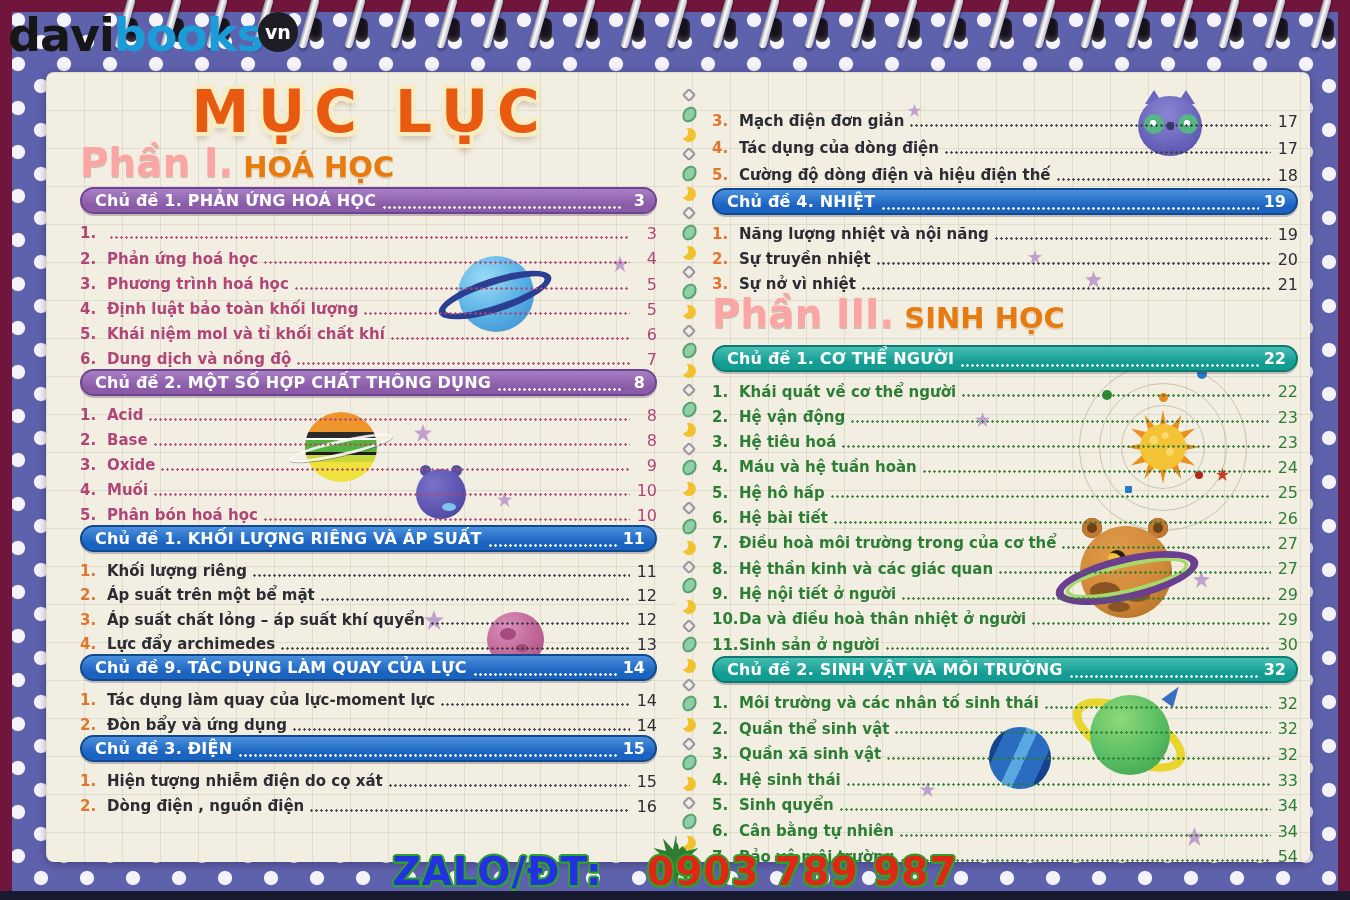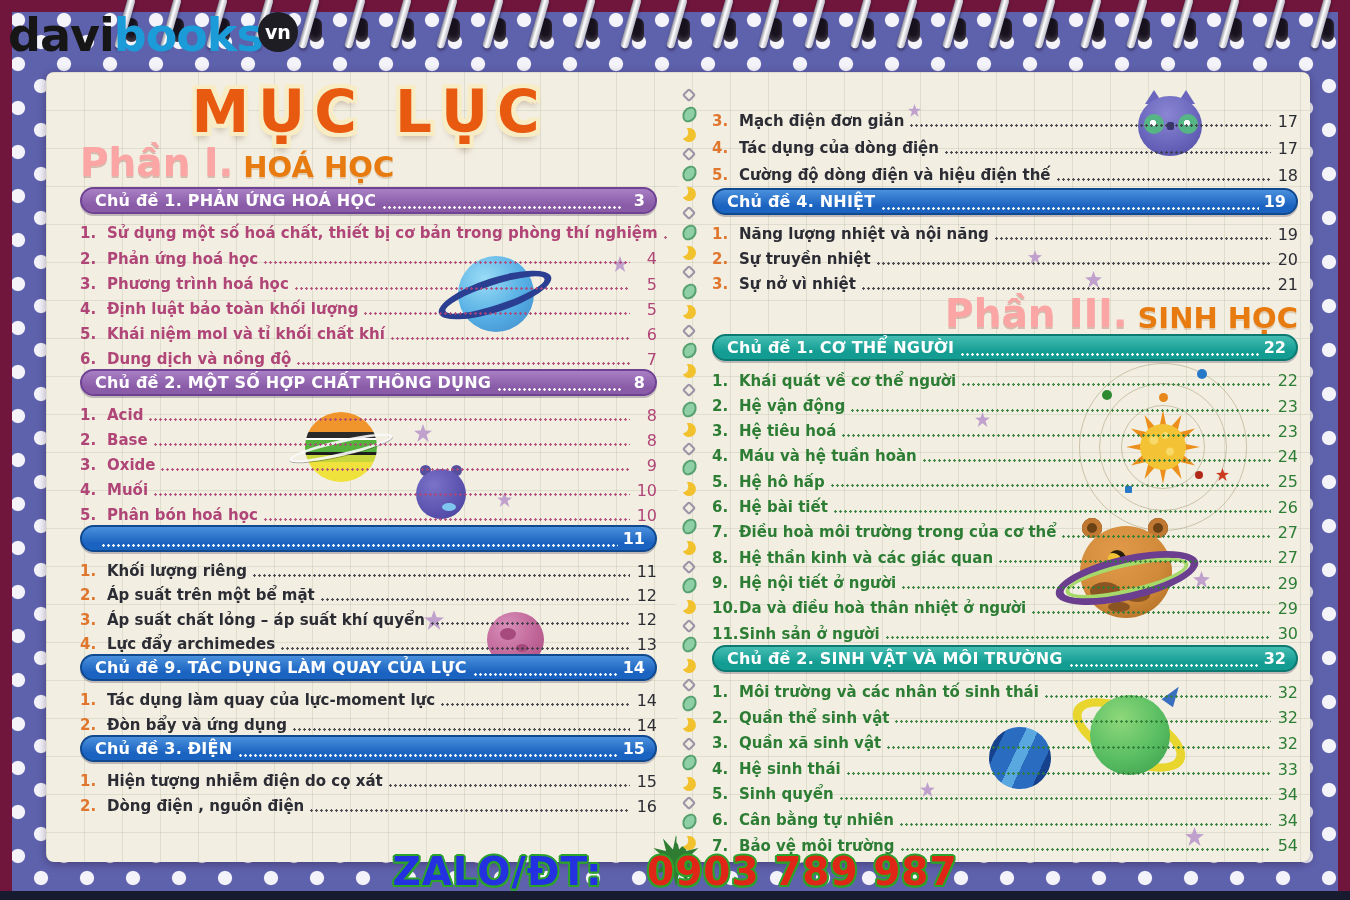--- a/index.html
+++ b/index.html
@@ -38,21 +38,21 @@
     text-shadow:-4px -4px 0 #f8ecc4,4px -4px 0 #f8ecc4,-4px 4px 0 #f8ecc4,4px 4px 0 #f8ecc4,
       0 -4px 0 #f8ecc4,0 4px 0 #f8ecc4,-4px 0 0 #f8ecc4,4px 0 0 #f8ecc4,0 7px 6px rgba(80,30,0,.25);}
   
   .column{position:absolute;z-index:3;display:flex;flex-direction:column;}
   .left-col{left:80px;top:146px;width:577px;}
   .right-col{left:712px;top:98px;width:586px;}
   .part-header{height:36px;display:flex;align-items:flex-end;gap:10px;margin-bottom:4px;}
   .part-name{font-size:39px;font-weight:700;color:#fca5a5;text-shadow:0 2px 0 rgba(130,30,20,.25);line-height:1;}
   .part-subject{font-size:29px;font-weight:800;color:#e87b10;text-shadow:0 2px 0 rgba(150,70,0,.2);line-height:1;}
   .ph2{margin-top:5px;margin-bottom:2px;}
-  .ph3{margin-top:4px;margin-bottom:0;justify-content:flex-end;}
+  .ph3{margin-top:4px;margin-bottom:11px;}
   .banner{height:27px;border-radius:14px;display:flex;align-items:center;padding:0 10px 0 13px;
     margin:1px 0 3px 0;color:#fff;box-shadow:0 2px 0 rgba(40,20,50,.25);flex:none;}
   .banner .b-heading{font-size:16px;font-weight:700;white-space:nowrap;letter-spacing:.2px;}
   .banner .b-dots{flex:1 1 8px;min-width:8px;height:5px;margin:0 5px 2px 6px;align-self:flex-end;
     background-image:radial-gradient(circle,rgba(255,255,255,.95) 1.1px,transparent 1.5px);
     background-size:5px 5px;background-repeat:repeat-x;background-position:left bottom;}
   .banner .b-page{font-size:16px;font-weight:800;min-width:18px;text-align:right;}
   .banner.purple{background:linear-gradient(180deg,#a87fc4,#8a5ca8 70%);border:2px solid #6f4293;}
   .banner.blue{background:linear-gradient(180deg,#4a90dd,#1b63c0 70%);border:2px solid #11498f;}
   .banner.teal{background:linear-gradient(180deg,#45bdb2,#129c92 70%);border:2px solid #0d7a72;}
@@ -240,21 +240,20 @@
       <span class="part-subject">HOÁ HỌC</span>
     </div>
     <div class="banner purple">
       <span class="b-heading">Chủ đề 1. PHẢN ỨNG HOÁ HỌC</span>
       <span class="b-dots"></span>
       <span class="b-page">3</span>
     </div>
     <div class="rows sec-hoa" style="--rh:25.2px">
         <div class="toc-row">
           <span class="toc-num">1.</span>
-          <span class="toc-label">Sử dụng một số hoá chất, thiết bị cơ bản trong phòng thí nghiệm</span>
           <span class="toc-dots"></span>
           <span class="toc-page">3</span>
         </div>
         <div class="toc-row">
           <span class="toc-num">2.</span>
           <span class="toc-label">Phản ứng hoá học</span>
           <span class="toc-dots"></span>
           <span class="toc-page">4</span>
         </div>
         <div class="toc-row">
@@ -313,20 +312,21 @@
           <span class="toc-page">10</span>
         </div>
         <div class="toc-row">
           <span class="toc-num">5.</span>
           <span class="toc-label">Phân bón hoá học</span>
           <span class="toc-dots"></span>
           <span class="toc-page">10</span>
         </div>
       </div>
     <div class="banner blue">
+      <span class="b-heading">Chủ đề 1. KHỐI LƯỢNG RIÊNG VÀ ÁP SUẤT</span>
       <span class="b-dots"></span>
       <span class="b-page">11</span>
     </div>
     <div class="rows sec-vatli" style="--rh:24.4px">
         <div class="toc-row">
           <span class="toc-num">1.</span>
           <span class="toc-label">Khối lượng riêng</span>
           <span class="toc-dots"></span>
           <span class="toc-page">11</span>
         </div>

